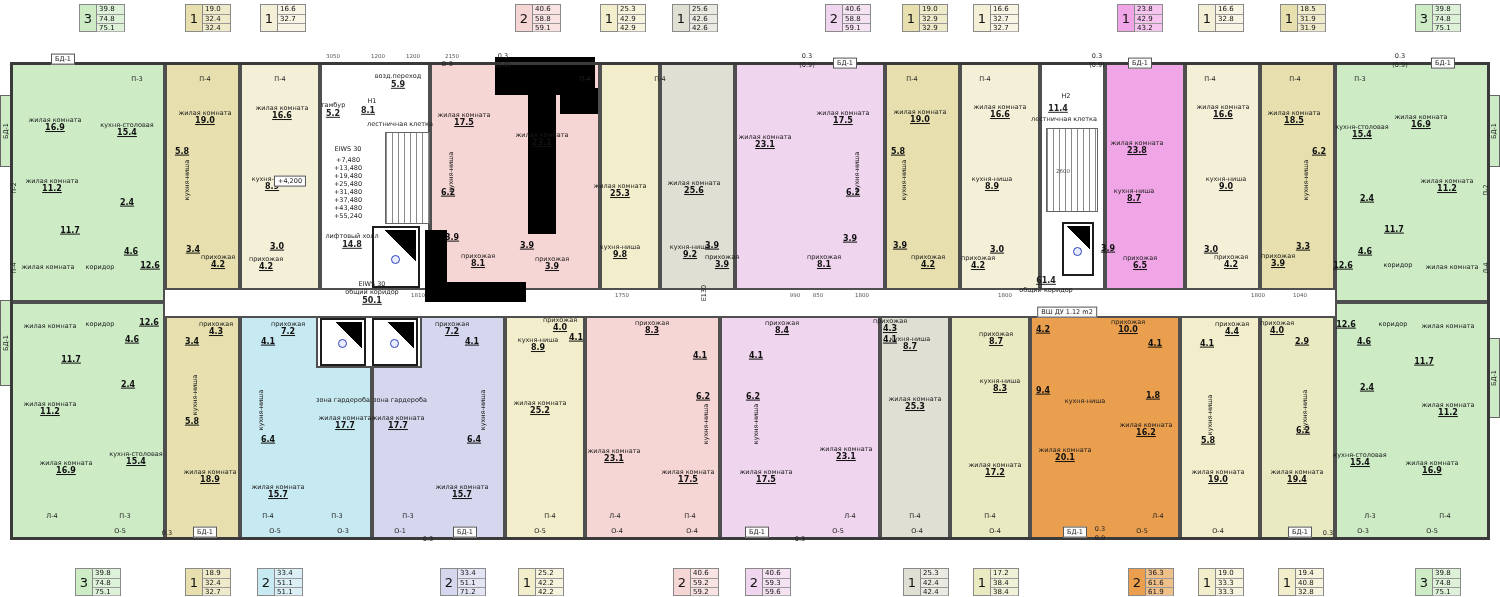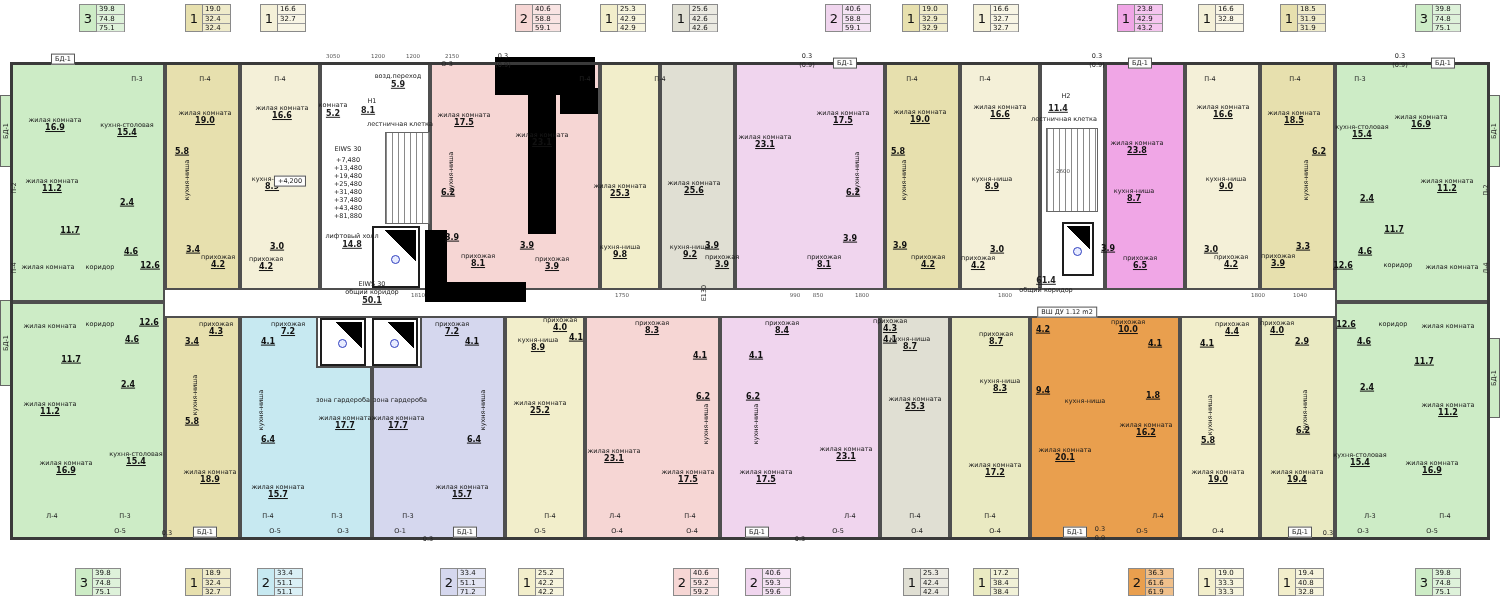--- a/index.html
+++ b/index.html
@@ -588,36 +588,36 @@
     <div class="bump" style="left: 0px; top: 95px; width: 12px; height: 72px; background: rgb(205, 236, 198);"></div>
     <div class="bump" style="left: 0px; top: 300px; width: 12px; height: 86px; background: rgb(205, 236, 198);"></div>
     <div class="bump" style="left: 1488px; top: 95px; width: 12px; height: 72px; background: rgb(205, 236, 198);"></div>
     <div class="bump" style="left: 1488px; top: 338px; width: 12px; height: 80px; background: rgb(205, 236, 198);"></div>
     <div class="stair" style="left: 385px; top: 132px; width: 45px; height: 92px;"></div>
     <div class="stair" style="left: 1046px; top: 128px; width: 52px; height: 84px;"></div>
     <div class="lift" style="left: 372px; top: 226px; width: 48px; height: 62px;"></div>
     <div class="lift" style="left: 1062px; top: 222px; width: 32px; height: 54px;"></div>
     <div class="lift" style="left: 320px; top: 318px; width: 46px; height: 48px;"></div>
     <div class="lift" style="left: 372px; top: 318px; width: 46px; height: 48px;"></div>
-    <div class="tx" style="left: 333px; top: 105px;">комната</div>
+    <div class="tx" style="left: 333px; top: 105px;">тамбур</div>
     <div class="tx area" style="left: 333px; top: 114px;">5.2</div>
     <div class="tx" style="left: 398px; top: 76px;">возд.переход</div>
     <div class="tx area" style="left: 398px; top: 85px;">5.9</div>
     <div class="tx" style="left: 372px; top: 101px;">Н1</div>
     <div class="tx area" style="left: 368px; top: 111px;">8.1</div>
     <div class="tx" style="left: 400px; top: 124px;">лестничная клетка</div>
     <div class="tx" style="left: 348px; top: 149px;">EIWS 30</div>
     <div class="tx" style="left: 348px; top: 160px;">+7,480</div>
     <div class="tx" style="left: 348px; top: 168px;">+13,480</div>
     <div class="tx" style="left: 348px; top: 176px;">+19,480</div>
     <div class="tx" style="left: 348px; top: 184px;">+25,480</div>
     <div class="tx" style="left: 348px; top: 192px;">+31,480</div>
     <div class="tx" style="left: 348px; top: 200px;">+37,480</div>
     <div class="tx" style="left: 348px; top: 208px;">+43,480</div>
-    <div class="tx" style="left: 348px; top: 216px;">+81,880</div>
+    <div class="tx" style="left: 348px; top: 216px;">+55,240</div>
     <div class="tx" style="left: 352px; top: 236px;">лифтовый холл</div>
     <div class="tx area" style="left: 352px; top: 245px;">14.8</div>
     <div class="tx" style="left: 372px; top: 284px;">EIWS 30</div>
     <div class="tx" style="left: 372px; top: 292px;">общий коридор</div>
     <div class="tx area" style="left: 372px; top: 301px;">50.1</div>
     <div class="tx" style="left: 1066px; top: 96px;">Н2</div>
     <div class="tx area" style="left: 1058px; top: 109px;">11.4</div>
     <div class="tx" style="left: 1064px; top: 119px;">лестничная клетка</div>
     <div class="tx area" style="left: 1046px; top: 281px; text-align: right;">61.4</div>
     <div class="tx" style="left: 1046px; top: 290px;">общий коридор</div>

